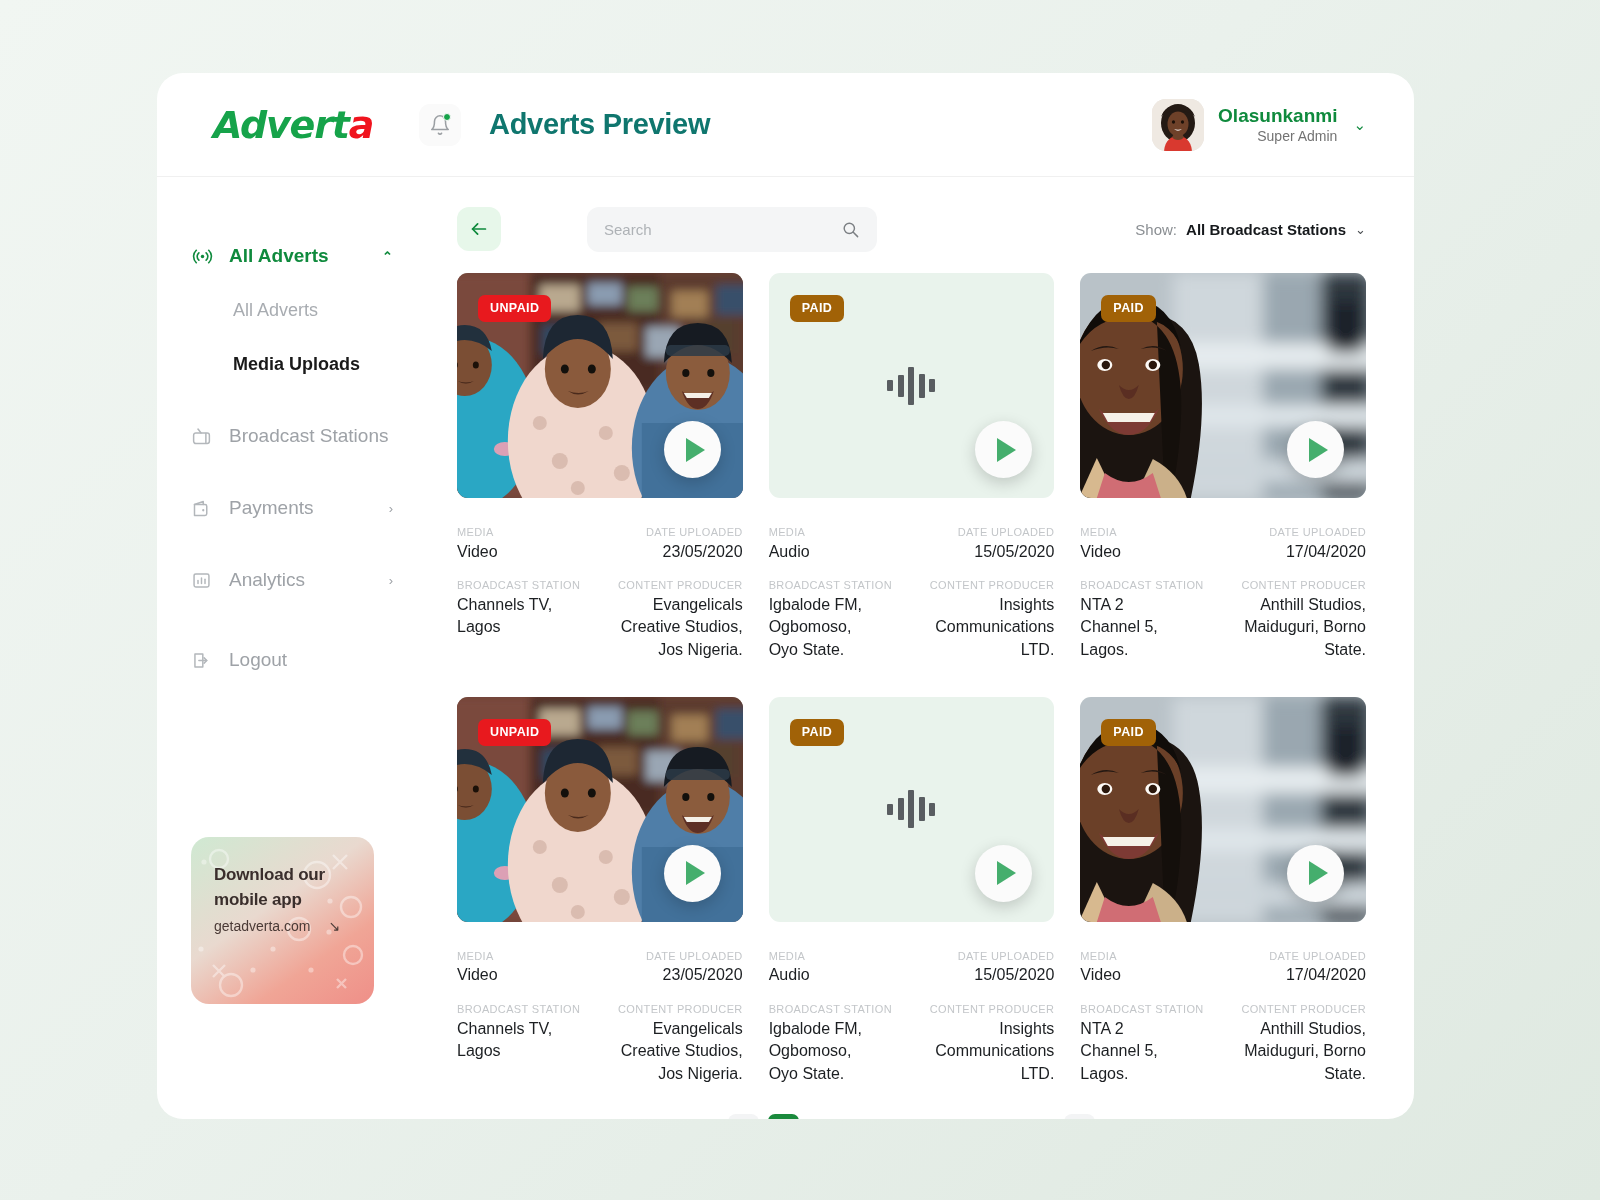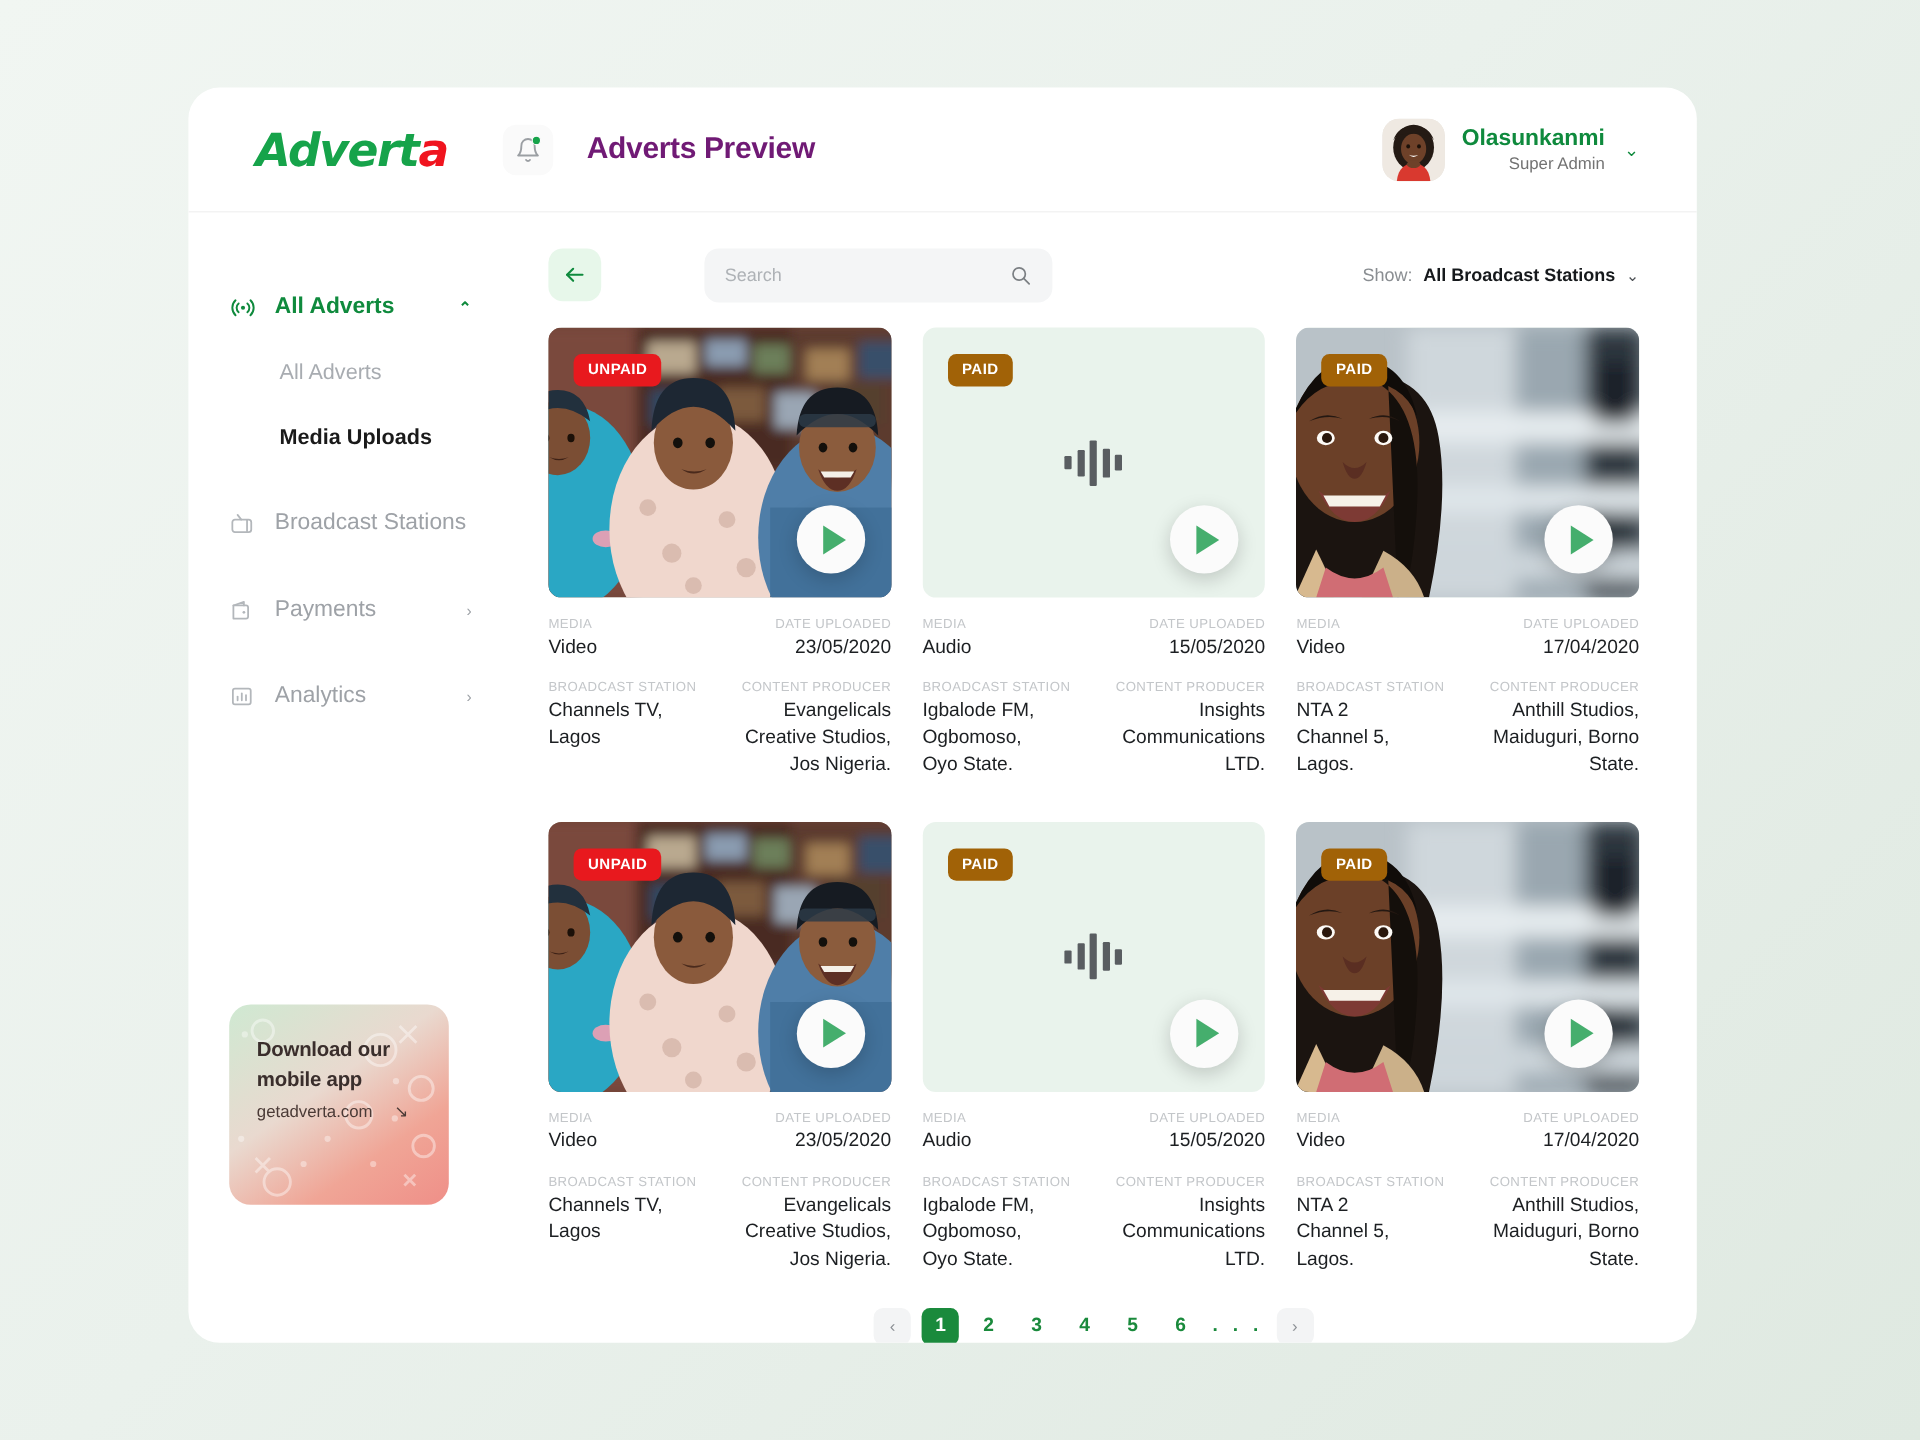--- a/index.html
+++ b/index.html
@@ -54,23 +54,23 @@
   .bell-dot {
     position: absolute;
     top: 9px; right: 10px;
     width: 8px; height: 8px;
     border-radius: 50%;
     background: #16a34a;
     border: 1.5px solid #fafafa;
   }
   .page-title {
     margin-left: 28px;
-    font-size: 25px;
+    font-size: 29px;
     font-weight: bold;
-    color: #701a75;
+    color: #0f766e;
     letter-spacing: -0.3px;
   }
 
   .user-area {
     position: absolute;
     right: 48px;
     display: flex;
     align-items: center;
     gap: 14px;
   }
@@ -270,21 +270,21 @@
     left: 50%; top: 50%;
     transform: translate(-50%,-50%);
     display: flex;
     align-items: center;
     gap: 4.5px;
     height: 42px;
   }
   .wave i { width: 6px; background: #595d61; border-radius: 1px; display: block; }
 
   
-  .meta { padding-top: 14px; }
+  .meta { padding-top: 26px; }
   .meta-row {
     display: flex;
     justify-content: space-between;
     gap: 12px;
   }
   .meta-row + .meta-row { margin-top: 14px; }
   .meta-col { min-width: 0; }
   .meta-col.right { text-align: right; }
   .meta-key {
     font-size: 11px;
@@ -434,20 +434,30 @@
               <path d="M12 15.5V9"></path>
               <path d="M16 15.5v-5"></path>
           </svg>
         </span>
         <span class="nav-label">Analytics</span>
         <span class="nav-arrow">›</span>
       </div>
 
       <div class="nav-gap-md"></div>
 
+      <div class="nav-item">
+        <span class="nav-ico">
+          <svg width="21" height="21" viewBox="0 0 24 24" fill="none" stroke="currentColor" stroke-width="1.7" stroke-linecap="round" stroke-linejoin="round">
+            <path d="M4.5 4.5h9v15h-9z"></path>
+              <path d="M9 12h9"></path>
+              <path d="M15 9l3 3-3 3"></path>
+          </svg>
+        </span>
+        <span class="nav-label">Logout</span>
+      </div>
 
       <div class="promo">
         <svg class="promo-deco" viewBox="0 0 183 167">
           <g stroke="#ffffff" stroke-width="2.4" fill="none" opacity=".75">
             <circle cx="28" cy="22" r="9"></circle>
               <circle cx="126" cy="38" r="13"></circle>
             <circle cx="160" cy="70" r="10"></circle>
               <circle cx="108" cy="92" r="11"></circle>
             <circle cx="162" cy="118" r="9"></circle>
               <circle cx="40" cy="148" r="11"></circle>

